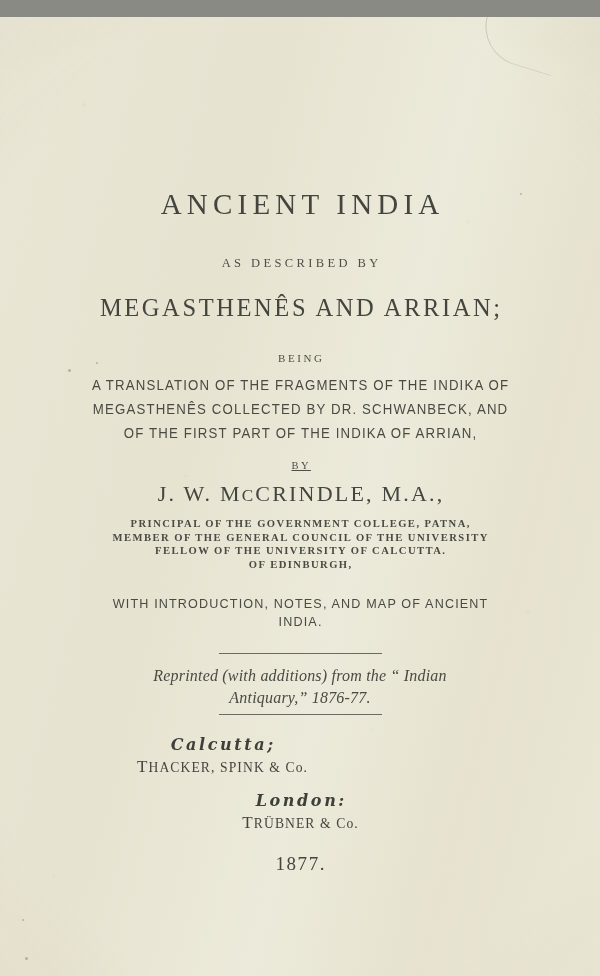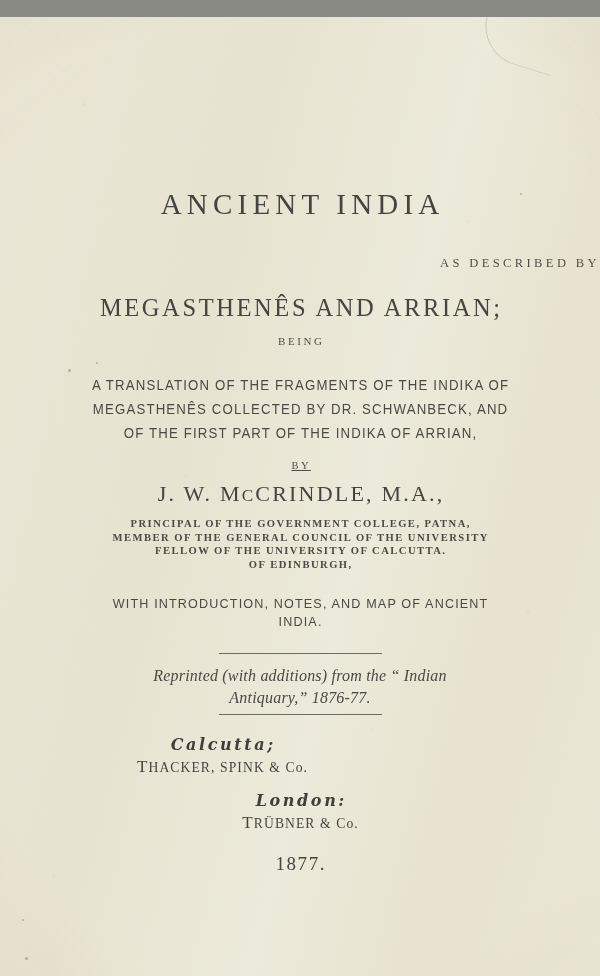--- a/index.html
+++ b/index.html
@@ -77,35 +77,34 @@
     color: #45453f;
   }
   .as-described {
     position: absolute;
     left: 0; right: 0;
     top: 239px;
     font-size: 12.5px;
     letter-spacing: 3.4px;
     text-indent: 3.4px;
     color: #4f4f47;
-    text-align: right;
   }
   .authors-title {
     position: absolute;
     left: 0; right: 0;
     top: 277px;
     font-size: 24.5px;
     letter-spacing: 2.6px;
     text-indent: 2.6px;
     color: #45453f;
   }
   .being {
     position: absolute;
     left: 0; right: 0;
-    top: 318px;
+    top: 335px;
     font-size: 11px;
     letter-spacing: 2.6px;
     text-indent: 2.6px;
     color: #4f4f47;
   }
   .subtitle-block {
     position: absolute;
     left: 0; right: 0;
     top: 356px;
     font-family: "Liberation Sans Narrow", "Liberation Sans", "DejaVu Sans", sans-serif;

